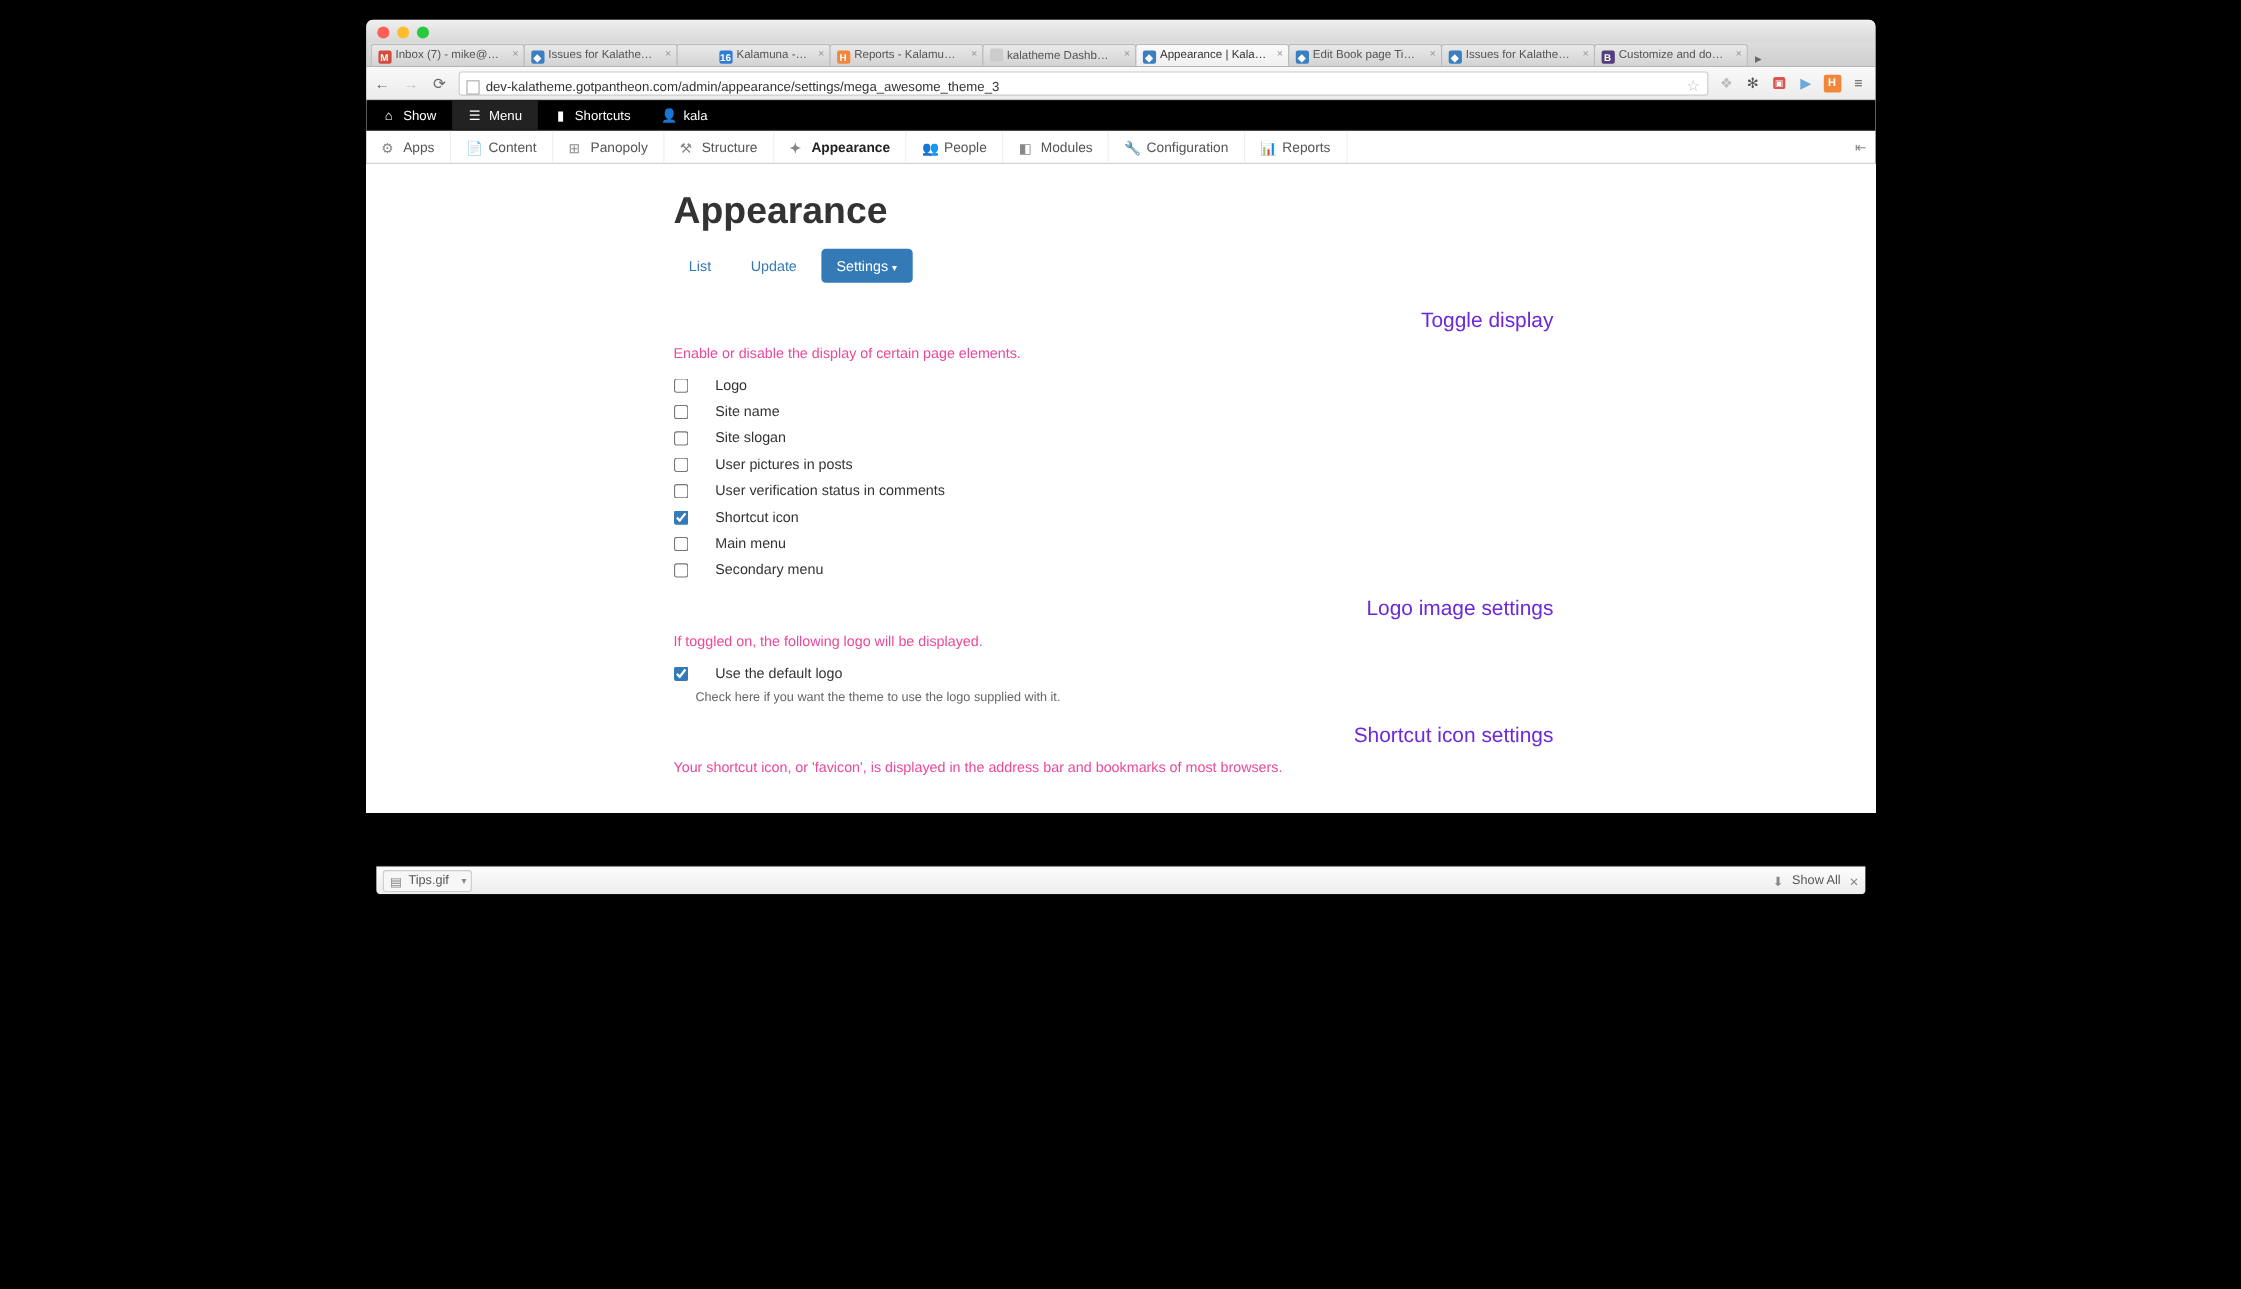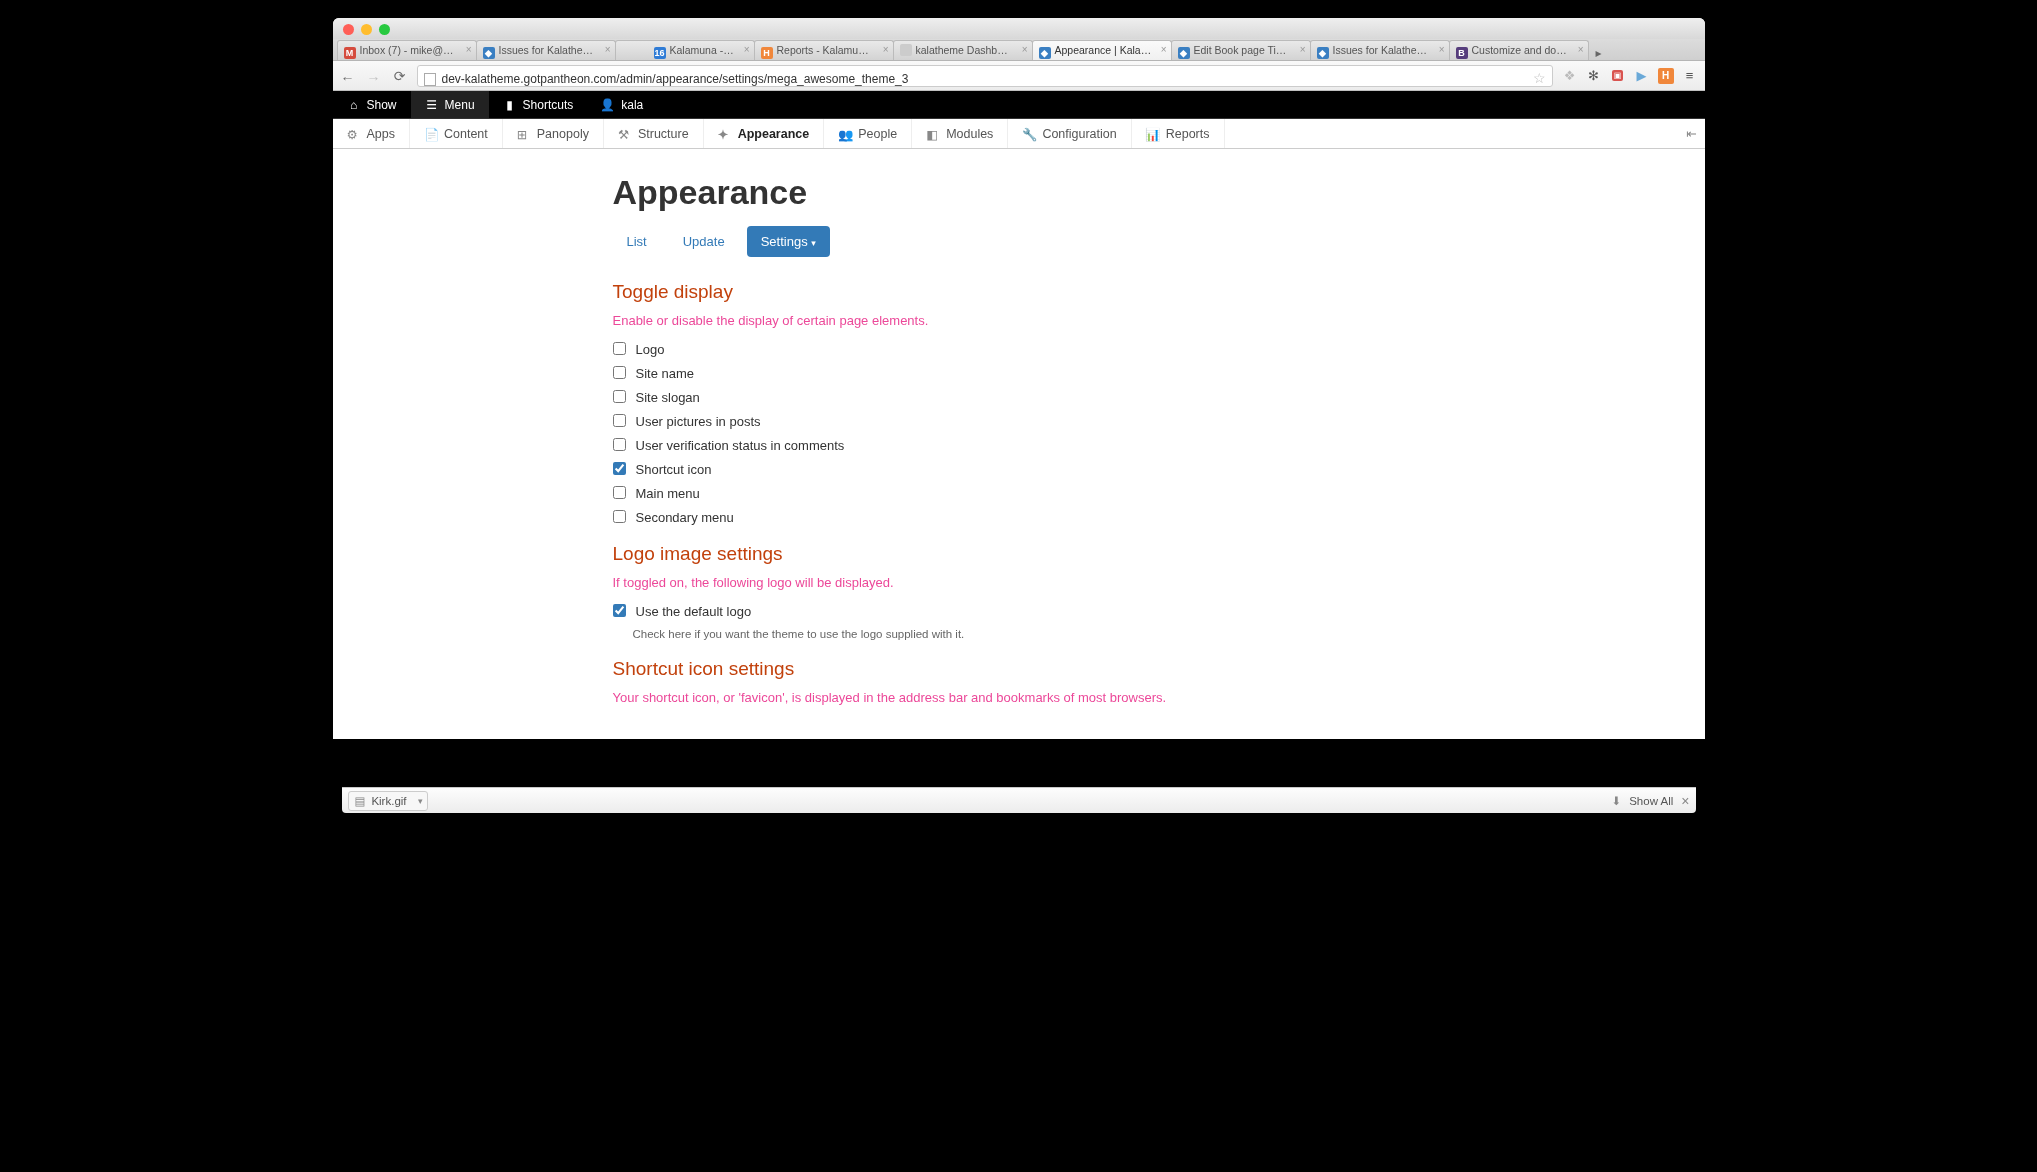--- a/index.html
+++ b/index.html
@@ -37,23 +37,23 @@
 .admin-menu .mitem.active { font-weight: bold; color: #222; }
 .admin-menu .micon { width: 14px; height: 14px; color: #888; }
 .admin-menu .collapse-arrow { margin-left: auto; width: 26px; text-align: center; color: #888; cursor: pointer; }
 
 .page { background: #fff; height: 590px; overflow-y: auto; }
 .content { max-width: 800px; margin: 0 0 0 280px; padding: 24px 0 40px; color: #333; }
 h1 { font-size: 34px; font-weight: bold; margin-bottom: 14px; font-family: "Helvetica Neue", Arial, sans-serif; }
 .pill-tabs { display: flex; align-items: center; gap: 8px; margin-bottom: 24px; font-size: 13px; }
 .pill-tabs a { color: #337ab7; text-decoration: none; padding: 8px 14px; border-radius: 4px; cursor: pointer; }
 .pill-tabs a.active { background: #337ab7; color: #fff; }
-h3 { font-size: 19px; font-weight: 500; margin: 18px 0 10px; color: #c2410c; }
+h3 { font-size: 19px; font-weight: 500; margin: 18px 0 10px; color: #6d28d9; text-align: right; }
 .desc { font-size: 13px; color: #ec4899; margin-bottom: 14px; }
-.chk { display: flex; align-items: flex-start; gap: 10px; font-size: 13px; color: #333; margin: 9px 0; }
+.chk { display: flex; align-items: flex-end; gap: 25px; font-size: 13px; color: #333; margin: 9px 0; }
 .chk input { width: 13px; height: 13px; accent-color: #337ab7; }
 .help { font-size: 11.5px; color: #666; margin: 2px 0 0 20px; }
 
 .dl-bar { position: absolute; left: 30px; right: 30px; bottom: 18px; height: 26px; background: linear-gradient(#fdfdfd,#ececec); border-top: 1px solid #c8c8c8; display: flex; align-items: center; font-size: 11.5px; color: #555; padding: 0 6px; border-radius: 0 0 4px 4px; }
 .dl-item { display: flex; align-items: center; gap: 6px; border: 1px solid #ccc; background: #f7f7f7; padding: 2px 20px 2px 6px; border-radius: 3px; position: relative; }
 .dl-item .dd { position: absolute; right: 4px; font-size: 9px; color: #888; }
 .dl-right { margin-left: auto; display: flex; align-items: center; gap: 8px; }
 .dl-right .x { font-size: 14px; color: #888; cursor: pointer; }
 </style>
 </head>
@@ -222,21 +222,21 @@
       <p class="desc">Your shortcut icon, or 'favicon', is displayed in the address bar and bookmarks of most browsers.</p>
 
     </div>
   </div>
 
 </div>
 
 <div class="dl-bar">
   <div class="dl-item">
     <span style="color:#888">▤</span>
-    <span>Kirk.gif</span>
+    <span>Tips.gif</span>
     <span class="dd">▾</span>
   </div>
   <div class="dl-right">
     <span style="color:#888">⬇</span>
     <span>Show All</span>
     <span class="x">×</span>
   </div>
 </div>
 
 </div>

